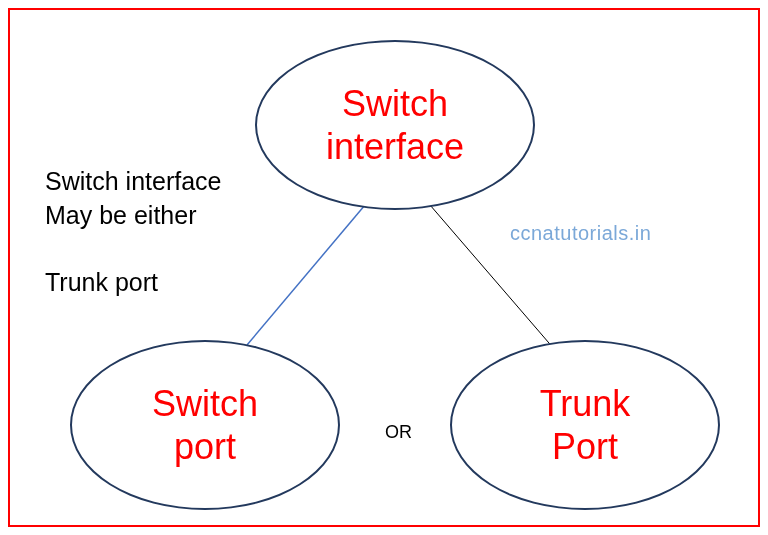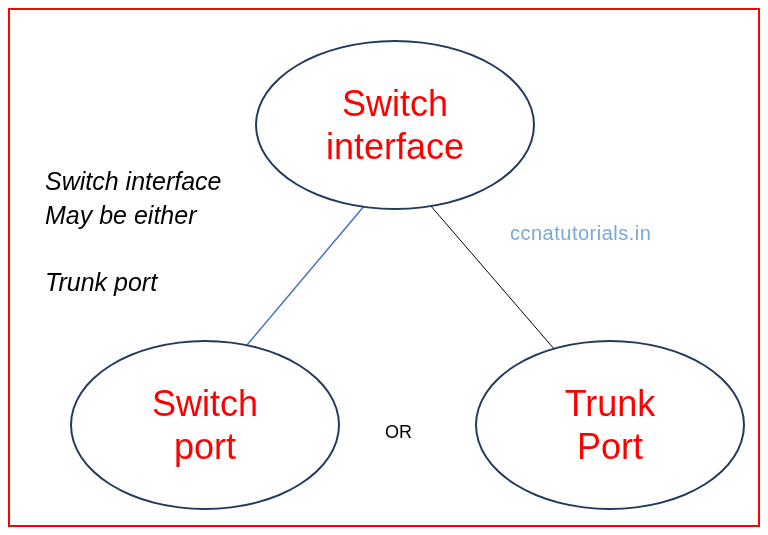--- a/index.html
+++ b/index.html
@@ -38,38 +38,37 @@
       width: 280px;
       height: 170px;
     }
     .ellipse-left {
       left: 60px;
       top: 330px;
       width: 270px;
       height: 170px;
     }
     .ellipse-right {
-      left: 465px;
+      left: 440px;
       top: 330px;
       width: 270px;
       height: 170px;
     }
     .node-label {
       color: #ff0000;
       font-size: 36px;
       line-height: 1.2;
     }
     .description {
       position: absolute;
       left: 35px;
       top: 155px;
       font-size: 25px;
       color: #000;
       line-height: 1.35;
-      font-style: italic;
     }
     .or-label {
       position: absolute;
       left: 375px;
       top: 412px;
       font-size: 18px;
       color: #000;
     }
     .watermark {
       position: absolute;

